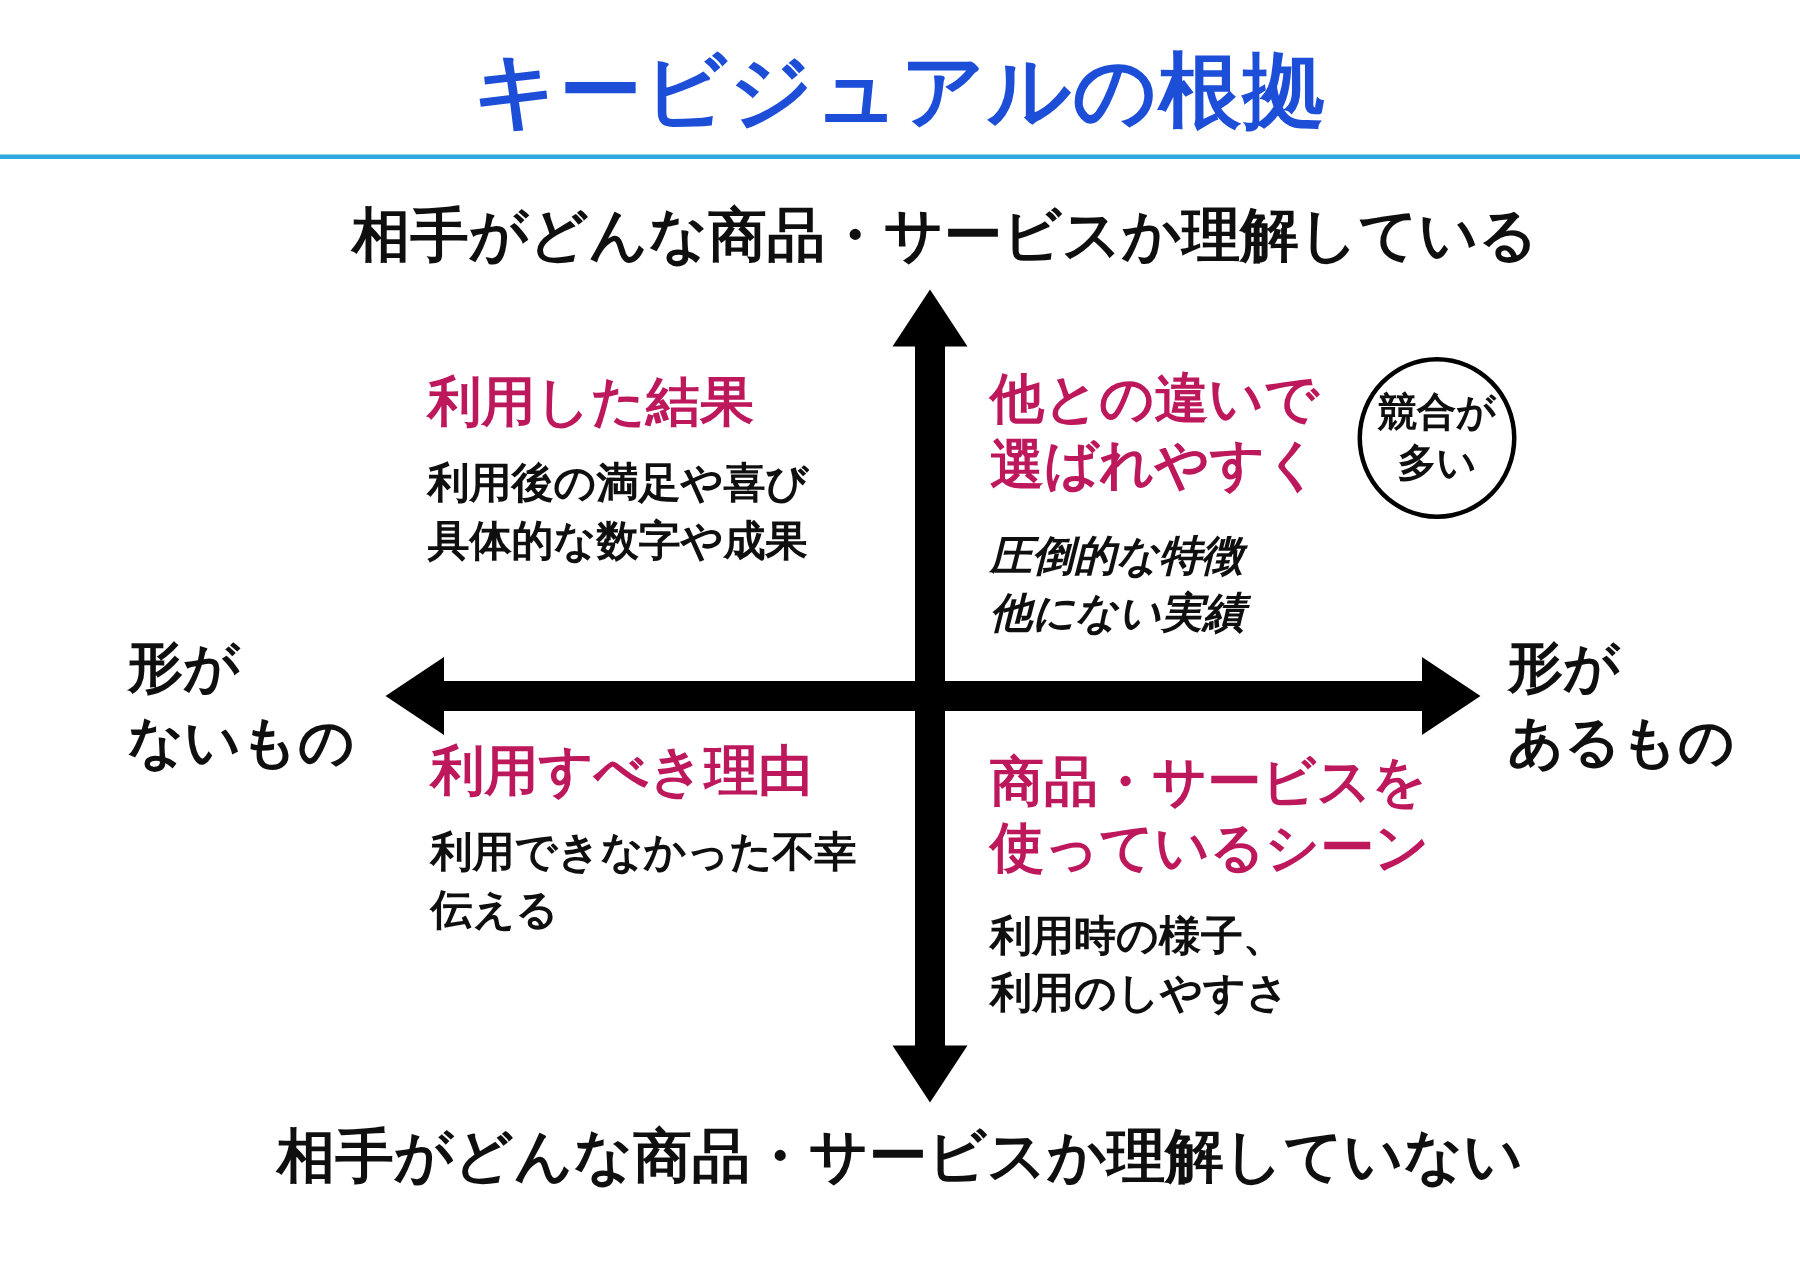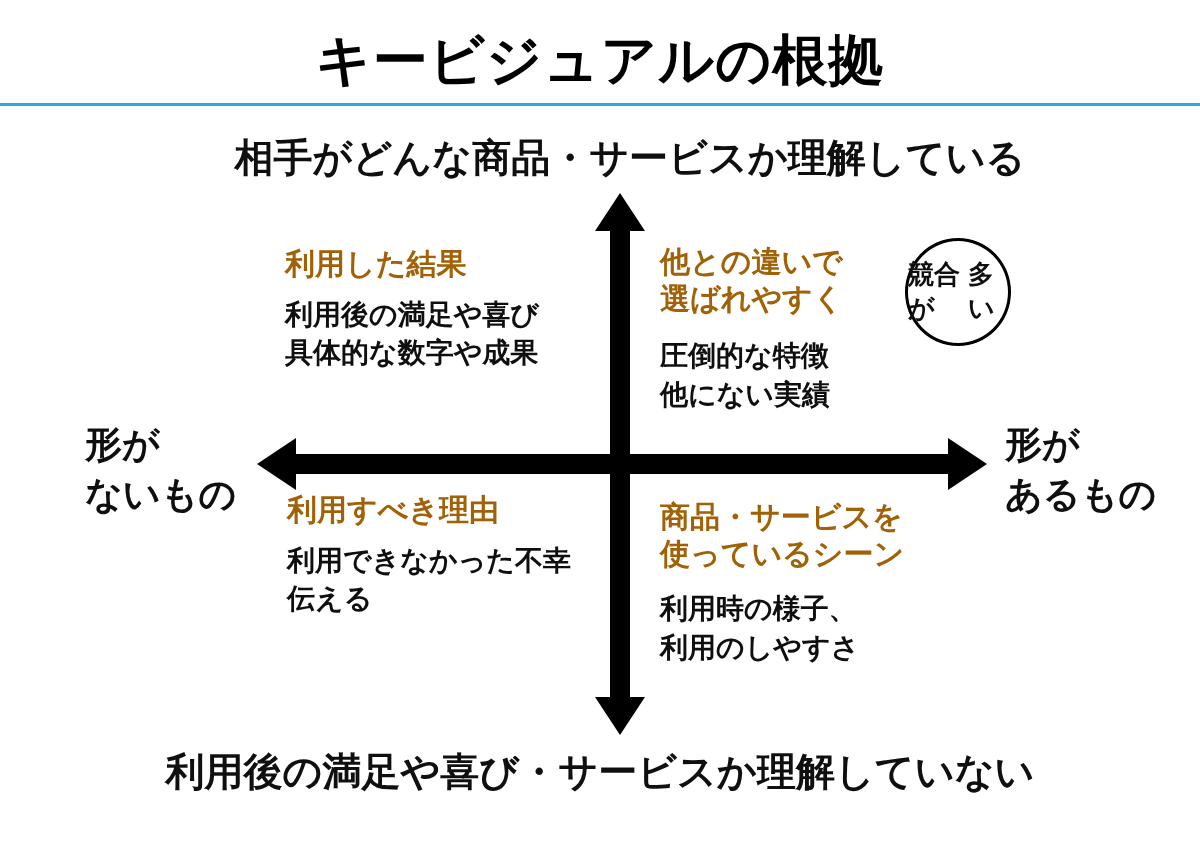--- a/index.html
+++ b/index.html
@@ -9,53 +9,53 @@
     background:#ffffff;
     overflow:hidden;
     font-family:"Liberation Sans","DejaVu Sans",sans-serif;
     font-weight:bold;
     color:#0f0f0f;
   }
   .title{
     position:absolute;top:30px;left:0;width:1200px;
     margin:0;text-align:center;
     font-size:55px;line-height:1.1;letter-spacing:1px;
-    color:#000000;
+    color:#1d4ed8;
   }
   .title-rule{
     position:absolute;top:103px;left:0;width:1200px;height:3px;
     background:#2fa8e1;
   }
   .axis-label{position:absolute;font-size:39px;line-height:1.25;}
   .axis-label.top{top:134px;left:0;width:1200px;text-align:center;padding-left:30px;}
   .axis-label.bottom{top:748px;left:0;width:1200px;text-align:center;}
   .axis-label.left{top:420px;left:85px;text-align:left;line-height:1.35;font-size:37px;}
   .axis-label.right{top:420px;left:1005px;text-align:left;line-height:1.35;font-size:37px;}
   .axis-label span{display:block;}
   .cross{position:absolute;top:0;left:0;}
   .cross polygon{fill:#000;}
   .quad{position:absolute;}
   .quad .heading{
-    color:#a16207;font-size:30px;line-height:1.22;margin:0 0 13px 0;
+    color:#be185d;font-size:36px;line-height:1.22;margin:0 0 13px 0;
   }
   .quad .body{font-size:28px;line-height:1.38;margin:0;}
   .quad .heading span,.quad .body span{display:block;}
   .quad.tl{top:246px;left:285px;}
   .quad.tr{top:244px;left:660px;}
-  .quad.tr .body{margin-top:20px;}
+  .quad.tr .body{margin-top:20px;font-style:italic;}
   .quad.bl{top:492px;left:287px;}
   .quad.br{top:499px;left:660px;}
   .quad.br .body{margin-top:18px;}
   .badge{
     position:absolute;top:238px;left:905px;
     width:106px;height:108px;
     border:3px solid #000;border-radius:50%;
     background:#fff;box-sizing:border-box;
-    display:flex;flex-direction:row;align-items:center;justify-content:center;
-    font-size:26px;line-height:1.3;text-align:left;
+    display:flex;flex-direction:column;align-items:center;justify-content:center;
+    font-size:26px;line-height:1.3;text-align:center;
   }
   .badge span{display:block;}
 </style>
 </head>
 <body>
 
 <div class="page">
 
   <h1 class="title">キービジュアルの根拠</h1>
   <div class="title-rule"></div>
@@ -121,15 +121,15 @@
     <h2 class="heading">
       <span>商品・サービスを</span>
       <span>使っているシーン</span>
     </h2>
     <p class="body">
       <span>利用時の様子、</span>
       <span>利用のしやすさ</span>
     </p>
   </div>
 
-  <div class="axis-label bottom">利用後の満足や喜び・サービスか理解していない</div>
+  <div class="axis-label bottom">相手がどんな商品・サービスか理解していない</div>
 
 </div>
 
 </body></html>

